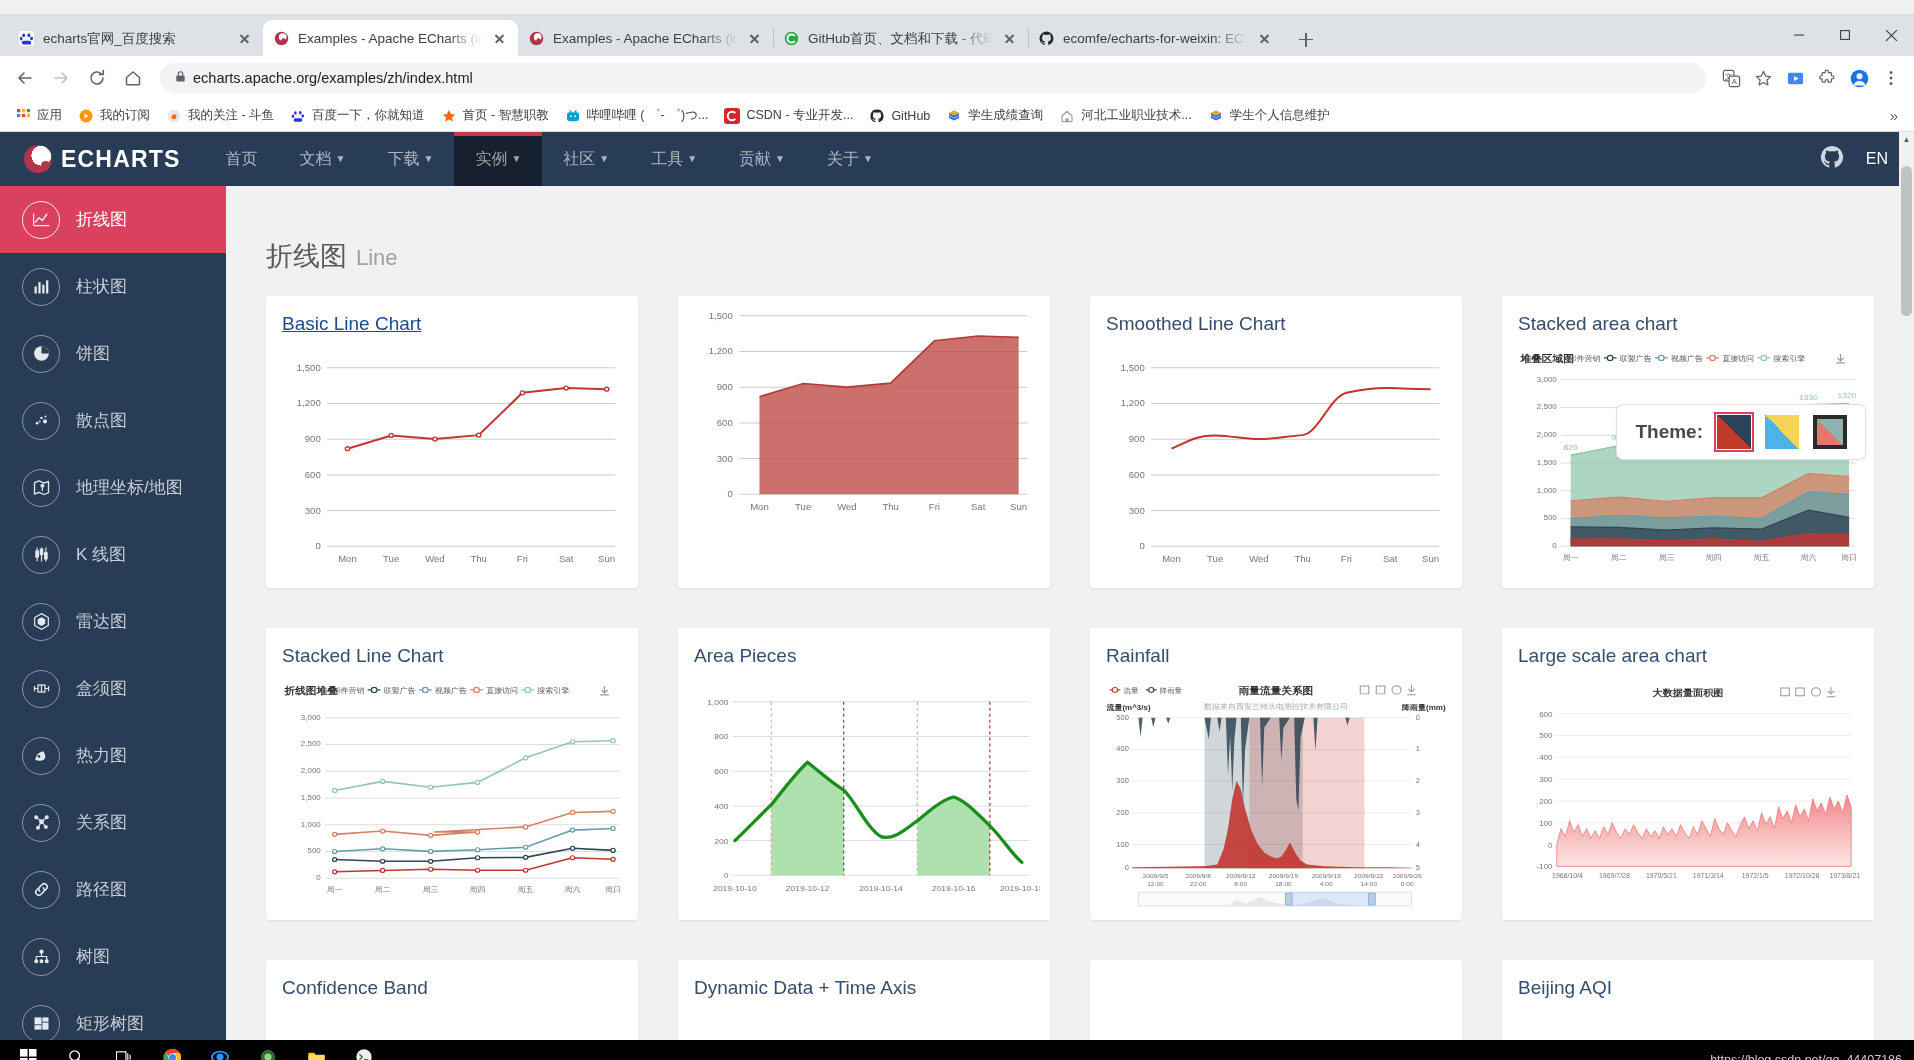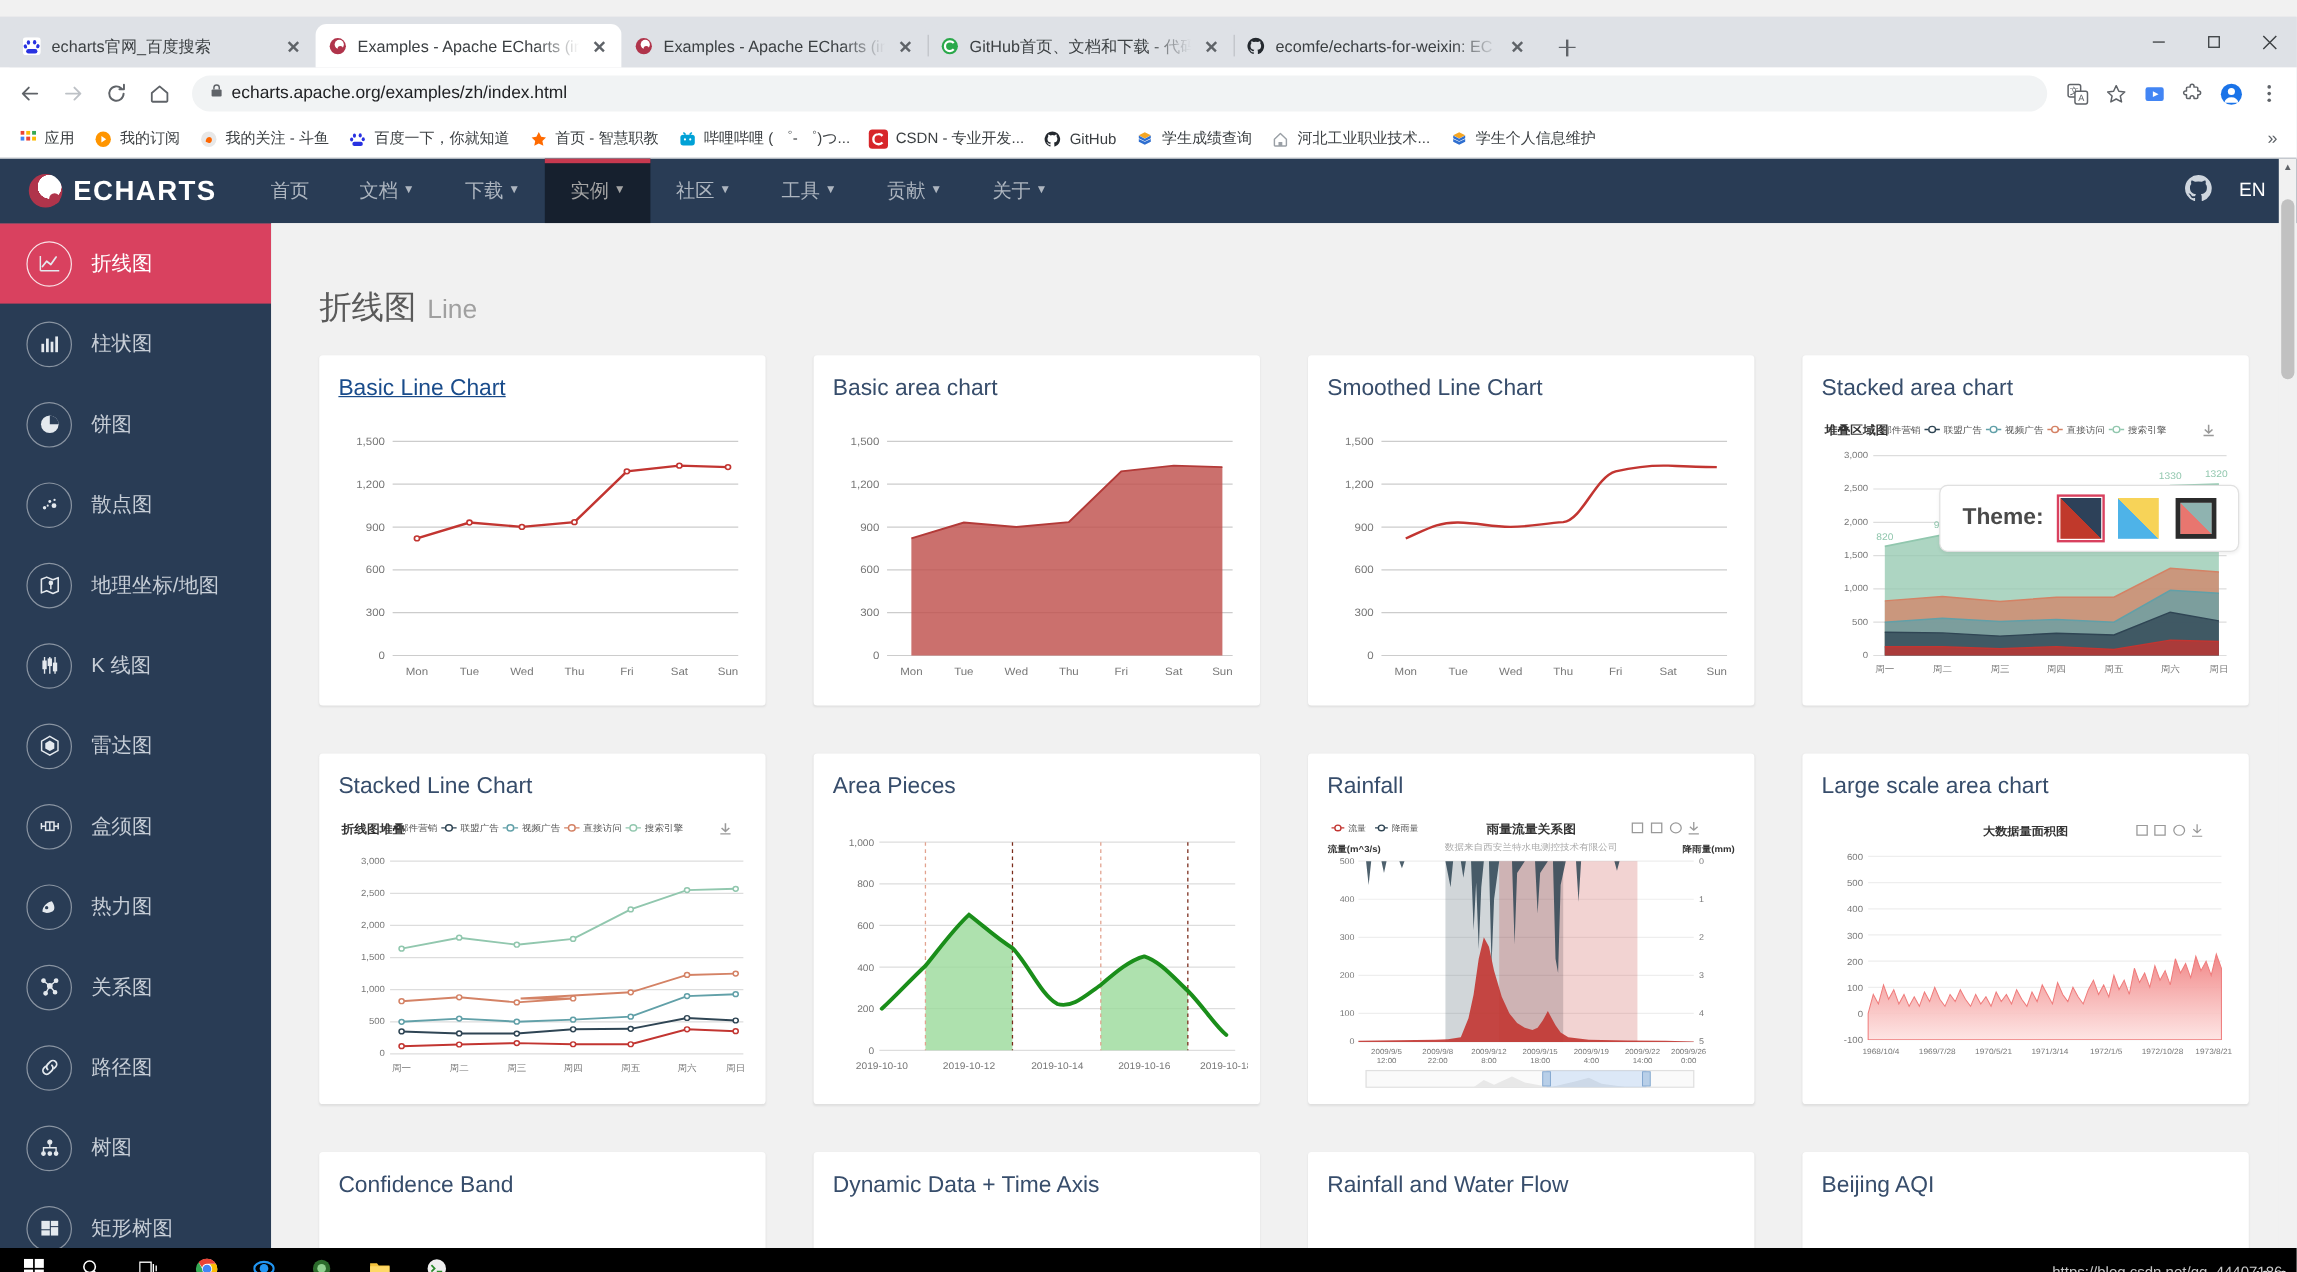--- a/index.html
+++ b/index.html
@@ -723,21 +723,20 @@
                     <circle cx="190" cy="87.9" r="2"></circle>
                   <circle cx="231" cy="45.2" r="2"></circle>
                     <circle cx="272" cy="40.4" r="2"></circle>
                   <circle cx="310" cy="41.6" r="2"></circle>
                 </g>
               </svg>
             </div>
           </div>
 
           <div class="card">
-            <div class="card-title">Basic area chart</div>
             <div class="card-body">
               <svg viewBox="0 0 330 230" preserveAspectRatio="none">
                 <g stroke="#ccc" stroke-width="1">
                   <line x1="48" y1="20" x2="318" y2="20"></line>
                     <line x1="48" y1="56" x2="318" y2="56"></line>
                   <line x1="48" y1="92" x2="318" y2="92"></line>
                     <line x1="48" y1="128" x2="318" y2="128"></line>
                   <line x1="48" y1="164" x2="318" y2="164"></line>
                     <line x1="48" y1="200" x2="318" y2="200"></line>
                 </g>
@@ -1160,21 +1159,20 @@
 
           <div class="card">
             <div class="card-title">Confidence Band</div>
             <div class="card-body"></div>
           </div>
           <div class="card">
             <div class="card-title">Dynamic Data + Time Axis</div>
             <div class="card-body"></div>
           </div>
           <div class="card">
-            <div class="card-title">Rainfall and Water Flow</div>
             <div class="card-body"></div>
           </div>
           <div class="card">
             <div class="card-title">Beijing AQI</div>
             <div class="card-body"></div>
           </div>
 
         </div>
       </div>
     </div>

